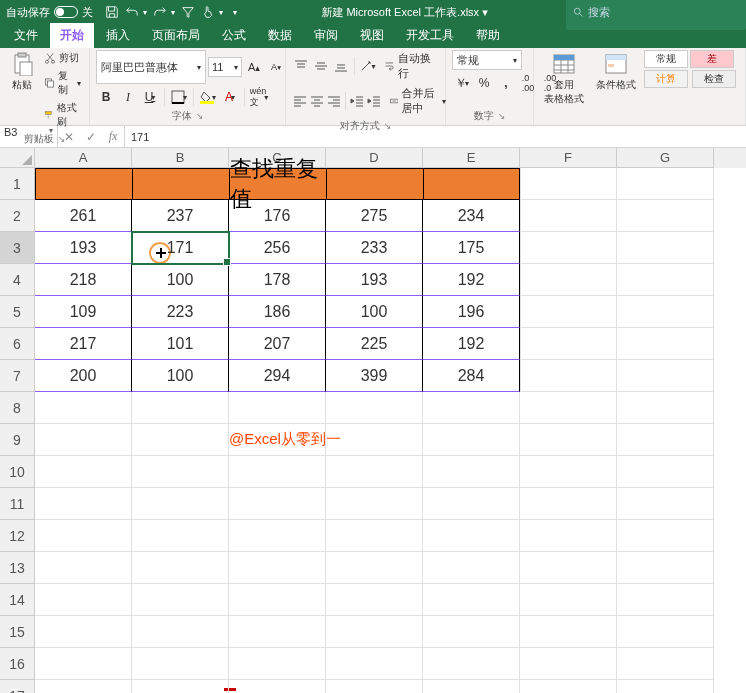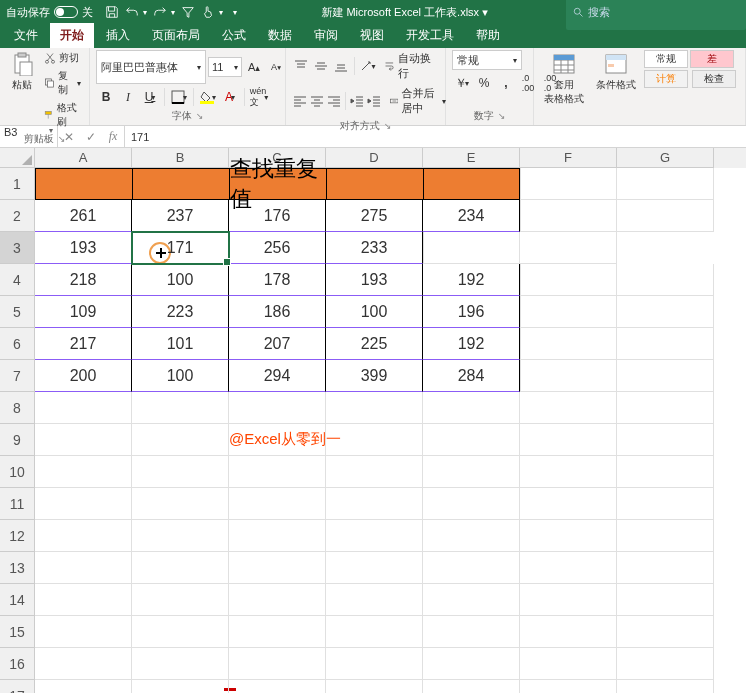--- a/index.html
+++ b/index.html
@@ -14,21 +14,21 @@
   .qat-icon { width:14px; height:14px; display:flex; align-items:center; justify-content:center; fill:#fff; stroke:#fff;}
   .dd { font-size:8px; margin-left:-2px;}
   .title-center { flex:1; text-align:center; }
   .searchbox { background:#2b8257; height:36px; width:180px; display:flex; align-items:center; padding:0 6px; gap:4px; border-radius:2px;}
   .searchbox svg { width:12px; height:12px; fill:none; stroke:#cde; }
 
   
   .tabs { background:#217346; display:flex; height:24px; align-items:flex-end; padding-left:4px; gap:2px;}
   .tab { color:#fff; padding:4px 10px; font-size:12px; cursor:pointer;}
   .tab.file { background:#217346;}
-  .tab.active { background:#fff; color:#7f1d1d; font-weight:bold;}
+  .tab.active { background:#fff; color:#8b5cf6; font-weight:bold;}
 
   
   .ribbon { background:#f3f2f1; height:78px; display:flex; border-bottom:1px solid #d4d4d4; }
   .group { border-right:1px solid #e1e1e1; display:flex; flex-direction:column; justify-content:space-between; padding:2px 6px 0;}
   .group-label { text-align:center; font-size:10px; color:#666; padding:2px 0; display:flex; justify-content:center; gap:4px; align-items:center;}
   .corner { font-size:9px; color:#888;}
   .group-body { display:flex; gap:4px; align-items:flex-start; flex:1;}
   .bigbtn { display:flex; flex-direction:column; align-items:center; gap:2px; padding:2px 4px; font-size:10px; cursor:pointer;}
   .bigbtn svg { width:24px; height:24px; }
   .stack { display:flex; flex-direction:column; gap:2px; font-size:10px;}
@@ -414,20 +414,21 @@
         <div class="cell">234</div>
         <div class="cell" style="border-top: none; border-right: 1px solid rgb(224, 224, 224); border-bottom: 1px solid rgb(224, 224, 224); border-left: 1px solid rgb(224, 224, 224); border-image: initial;"></div>
         <div class="cell" style="border-top: none; border-right: 1px solid rgb(224, 224, 224); border-bottom: 1px solid rgb(224, 224, 224); border-left: none; border-image: initial;"></div>
       </div>
       <div class="row bordered" style="position: relative;">
         <div class="rowhead active">3</div>
         <div class="cell">193</div>
         <div class="cell sel">171</div>
         <div class="cell">256</div>
         <div class="cell">233</div>
+        <div class="cell">175</div>
         <div class="cell" style="border-top: none; border-right: 1px solid rgb(224, 224, 224); border-bottom: 1px solid rgb(224, 224, 224); border-left: 1px solid rgb(224, 224, 224); border-image: initial;"></div>
         <div class="cell" style="border-top: none; border-right: 1px solid rgb(224, 224, 224); border-bottom: 1px solid rgb(224, 224, 224); border-left: none; border-image: initial;"></div>
         <div class="cursor-ring"></div>
         <div class="cursor-plus"></div>
       </div>
       <div class="row bordered" style="position: relative;">
         <div class="rowhead">4</div>
         <div class="cell">218</div>
         <div class="cell">100</div>
         <div class="cell">178</div>

